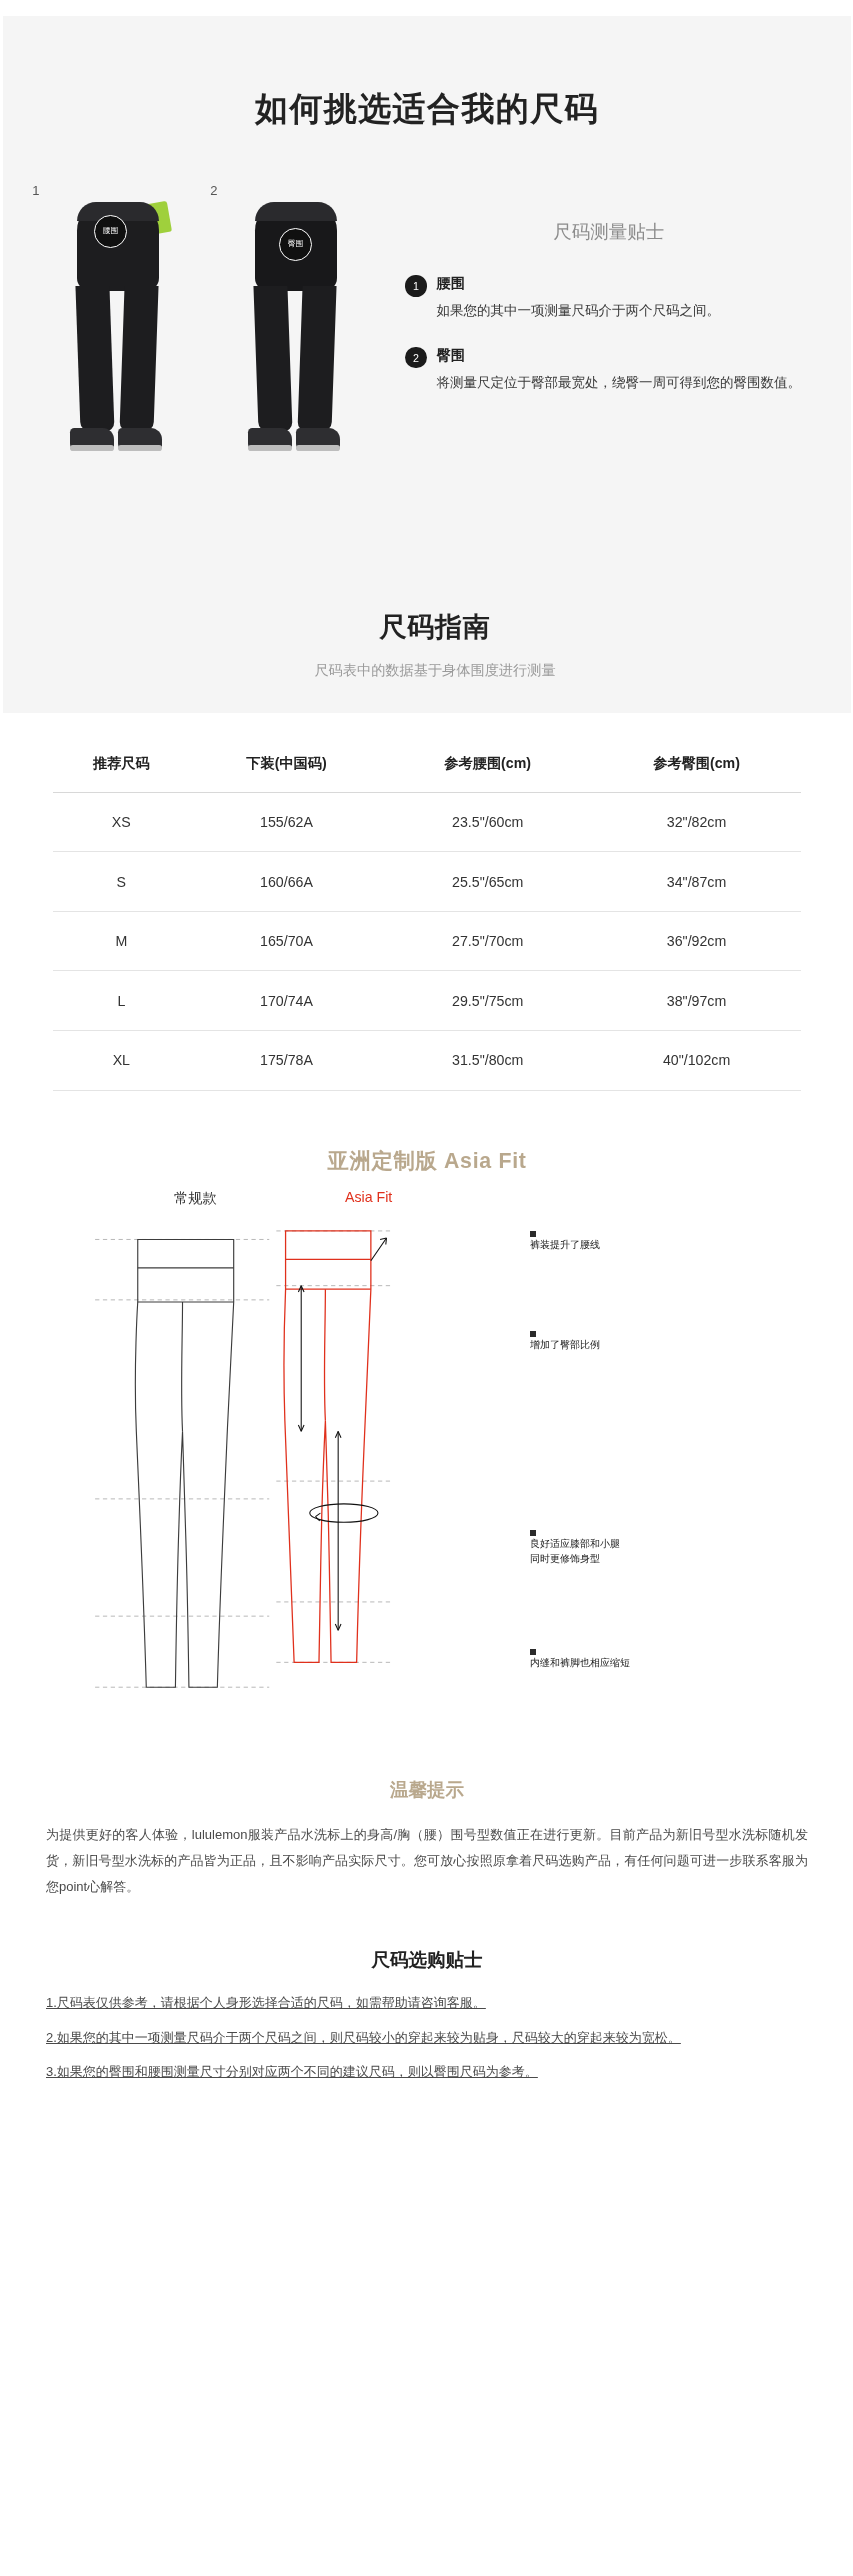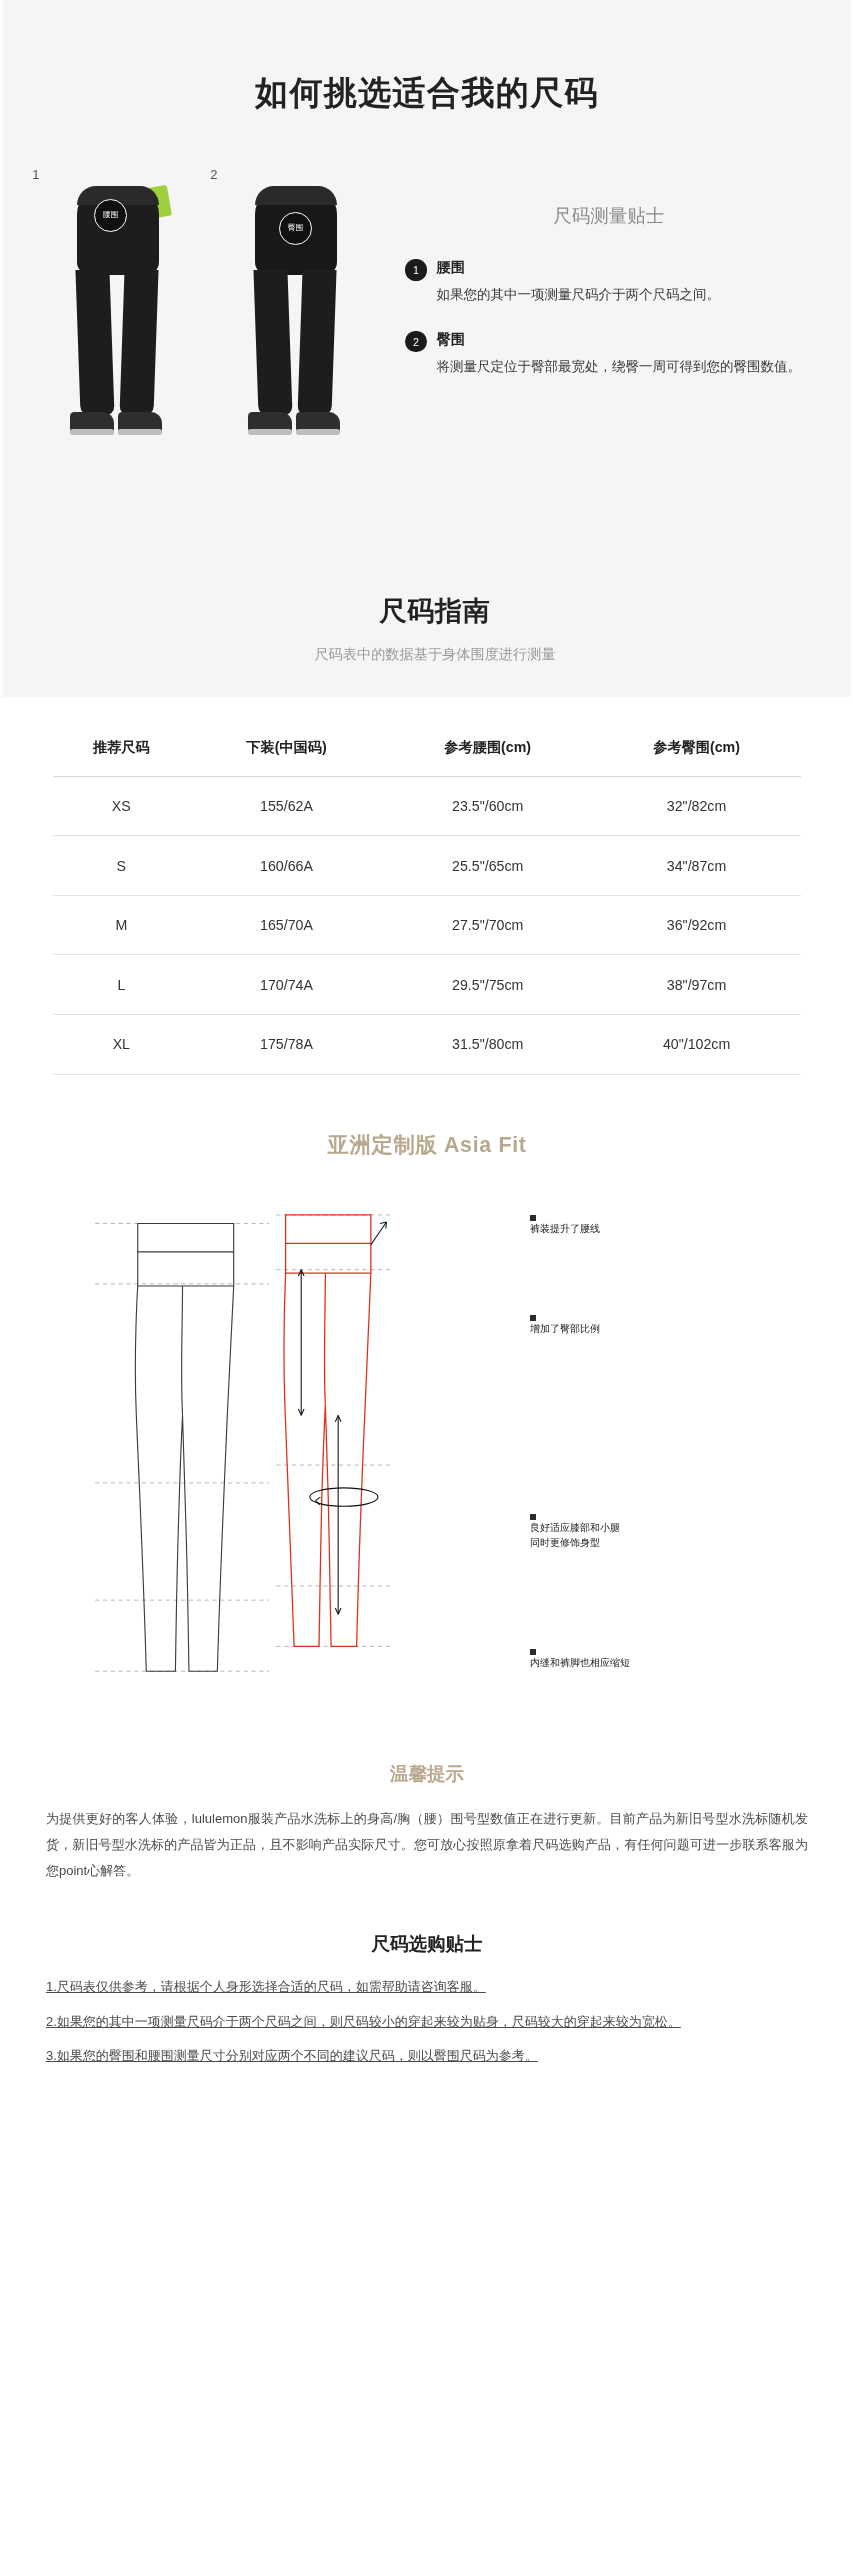--- a/index.html
+++ b/index.html
@@ -7,21 +7,21 @@
     padding: 0;
     background: #ffffff;
   }
   body {
     font-family: "Liberation Sans", sans-serif;
     color: #333333;
     width: 854px;
   }
   .page {
     width: 848px;
-    margin: 0 auto;
+    margin: 16px auto;
     background: #ffffff;
     position: relative;
   }
 
   
   .sec-top {
     background: #f5f5f5;
     padding: 71px 0 0 0;
   }
   .main-title {
@@ -433,20 +433,24 @@
           <td>31.5"/80cm</td>
           <td>40"/102cm</td>
         </tr>
       </tbody>
     </table>
   </div>
 
   <div class="asia-title">亚洲定制版 Asia Fit</div>
 
   <div class="asia-wrap">
+    <div class="asia-labels">
+      <div class="lbl-regular">常规款</div>
+      <div class="lbl-asia">Asia Fit</div>
+    </div>
 
     <div class="diagram">
       <svg width="398" height="512" viewBox="0 0 560 720">
 
         <g stroke="#9a9a9a" stroke-width="1" stroke-dasharray="6 5" fill="none">
           <line x1="10" y1="30" x2="255" y2="30"></line>
           <line x1="10" y1="115" x2="255" y2="115"></line>
           <line x1="10" y1="395" x2="255" y2="395"></line>
           <line x1="10" y1="560" x2="255" y2="560"></line>
           <line x1="10" y1="660" x2="255" y2="660"></line>
@@ -501,21 +505,21 @@
         <span class="bullet-sq"></span>
         <span>增加了臀部比例</span>
       </div>
       <div class="bullet-item" style="top:299px;">
         <span class="bullet-sq"></span>
         <span>
           <span>良好适应膝部和小腿</span><br>
           <span>同时更修饰身型</span>
         </span>
       </div>
-      <div class="bullet-item" style="top:434px;">
+      <div class="bullet-item" style="top:418px;">
         <span class="bullet-sq"></span>
         <span>内缝和裤脚也相应缩短</span>
       </div>
     </div>
   </div>
 
   <div class="notes">
     <div class="notes-title">温馨提示</div>
     <div class="notes-body">为提供更好的客人体验，lululemon服装产品水洗标上的身高/胸（腰）围号型数值正在进行更新。目前产品为新旧号型水洗标随机发货，新旧号型水洗标的产品皆为正品，且不影响产品实际尺寸。您可放心按照原拿着尺码选购产品，有任何问题可进一步联系客服为您point心解答。</div>
   </div>

